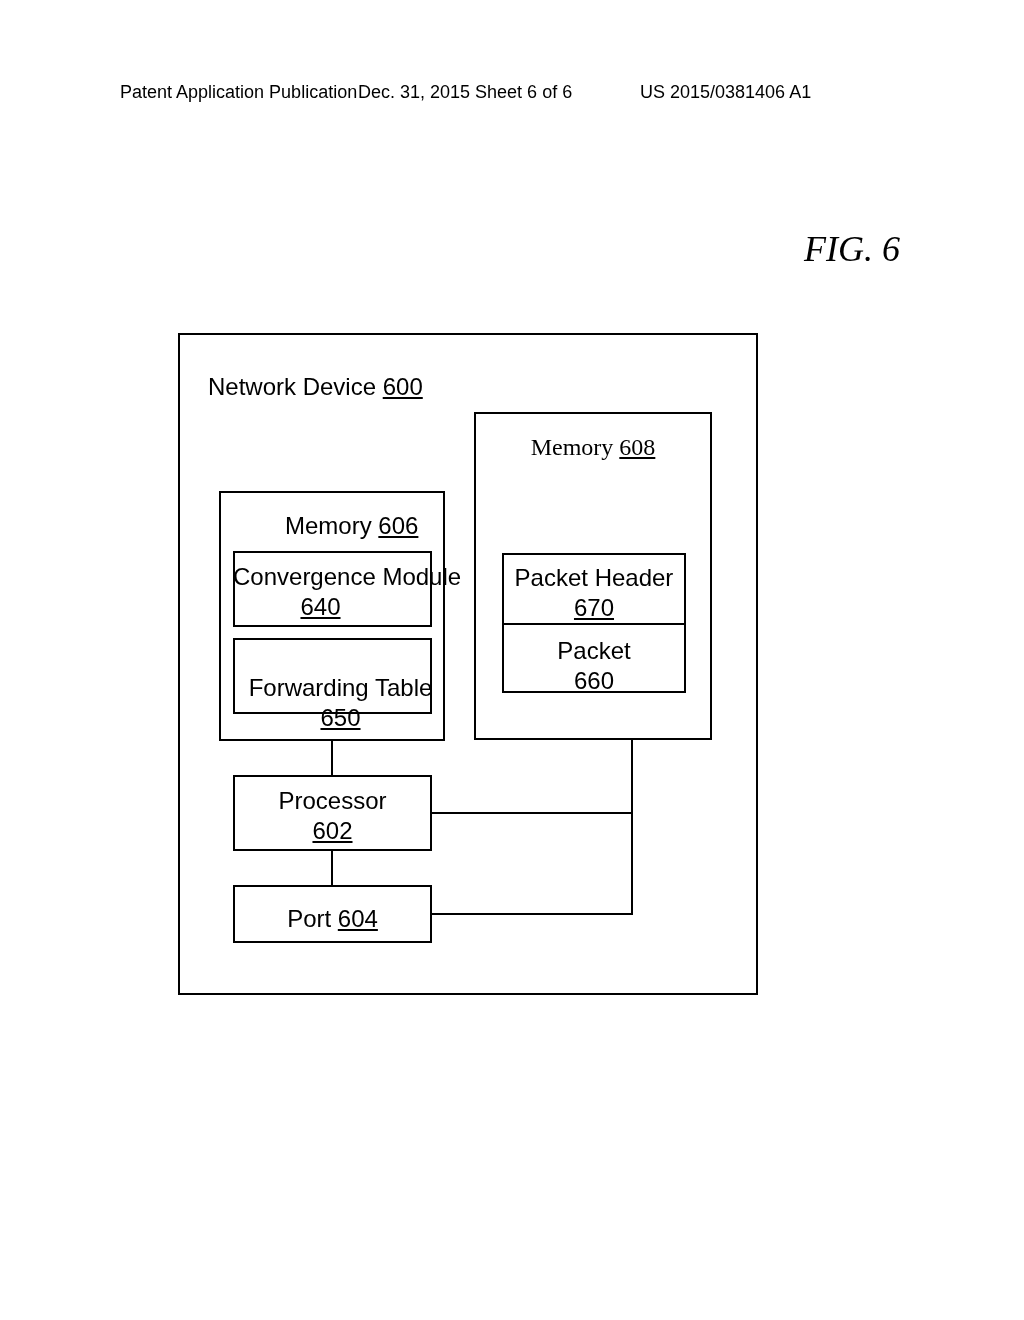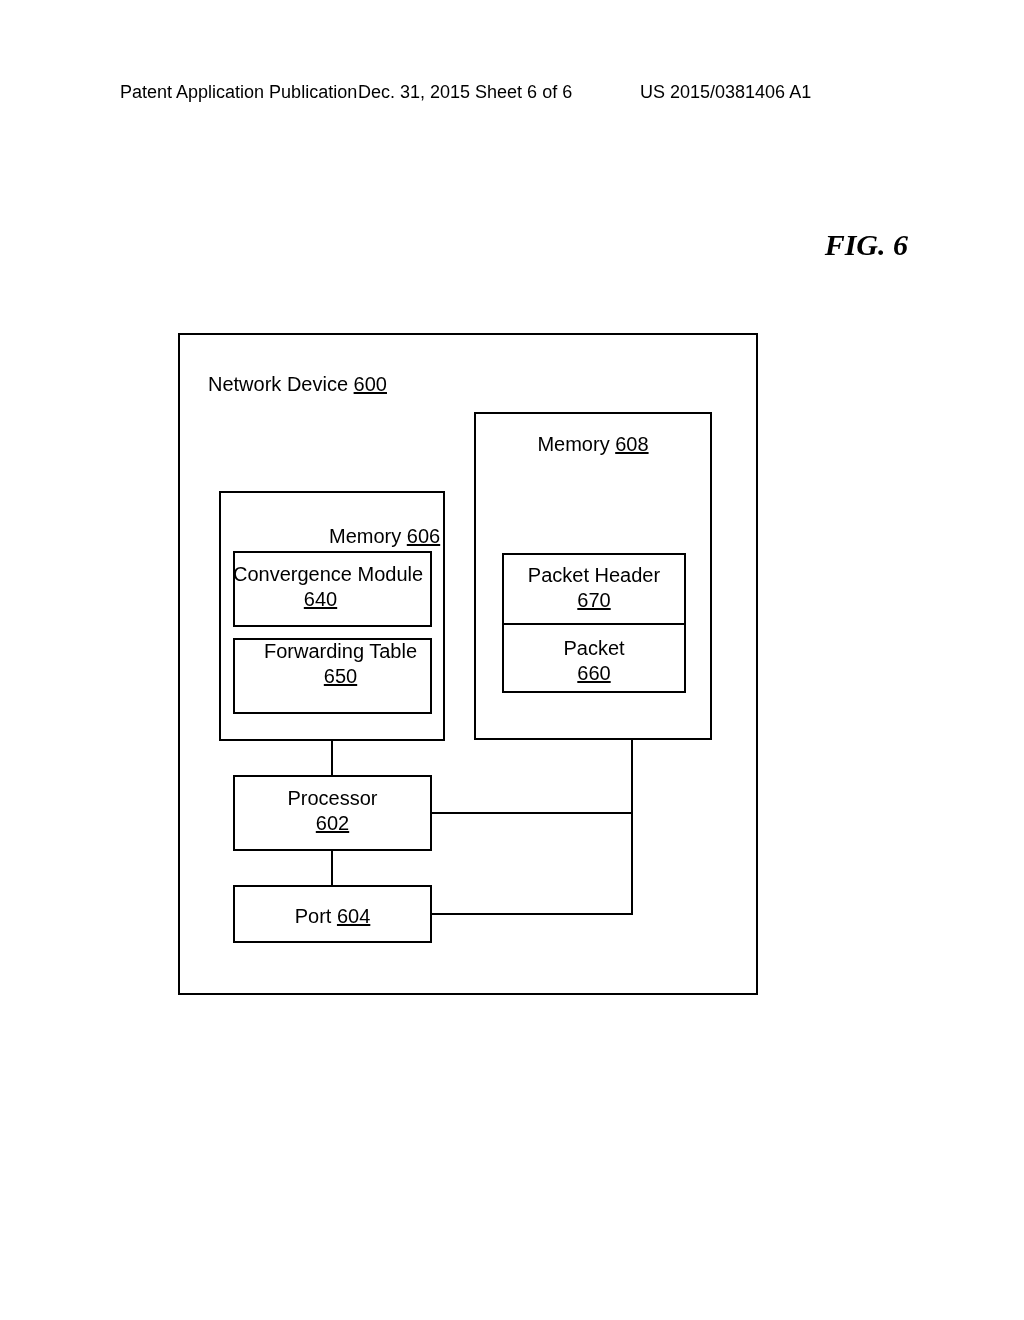--- a/index.html
+++ b/index.html
@@ -32,35 +32,35 @@
     position: absolute;
     left: 358px;
   }
   .hdr-right {
     position: absolute;
     left: 640px;
   }
   .fig-label {
     position: absolute;
     top: 228px;
-    right: 116px;
+    right: 124px;
     font-family: "Times New Roman", Times, serif;
     font-style: italic;
-    font-weight: bold;
-    font-size: 30px;
+    font-weight: normal;
+    font-size: 36px;
   }
   .box {
     position: absolute;
     border: 2px solid #000;
     background: #fff;
     box-sizing: border-box;
   }
   .label {
     position: absolute;
-    font-size: 20px;
+    font-size: 24px;
     text-align: center;
     line-height: 1.25;
     white-space: nowrap;
   }
   .ref {
     text-decoration: underline;
   }
   
   .vline, .hline {
     position: absolute;
@@ -80,33 +80,33 @@
 
   <div class="fig-label">FIG. 6</div>
 
   <div class="box" style="left:178px; top:333px; width:580px; height:662px;"></div>
   <div class="label" style="left:208px; top:372px;">
     <span>Network Device</span>
     <span class="ref">600</span>
   </div>
 
   <div class="box" style="left:219px; top:491px; width:226px; height:250px;"></div>
-  <div class="label" style="left:285px; top:524px;margin-left:44px;">
+  <div class="label" style="left:285px; top:511px;">
     <span>Memory</span>
     <span class="ref">606</span>
   </div>
 
   <div class="box" style="left:233px; top:551px; width:199px; height:76px;"></div>
   <div class="label" style="left:233px; top:562px; width:175px;">
     <span>Convergence Module</span><br>
     <span class="ref">640</span>
   </div>
 
   <div class="box" style="left:233px; top:638px; width:199px; height:76px;"></div>
-  <div class="label" style="left:233px; top:639px; width:215px;">
+  <div class="label" style="left:233px; top:673px; width:215px;">
     <span>Forwarding Table</span><br>
     <span class="ref">650</span>
   </div>
 
   <div class="vline" style="left:331px; top:741px; width:2px; height:34px;"></div>
 
   <div class="box" style="left:233px; top:775px; width:199px; height:76px;"></div>
   <div class="label" style="left:233px; top:786px; width:199px;">
     <span>Processor</span><br>
     <span class="ref">602</span>
@@ -114,21 +114,21 @@
 
   <div class="vline" style="left:331px; top:851px; width:2px; height:34px;"></div>
 
   <div class="box" style="left:233px; top:885px; width:199px; height:58px;"></div>
   <div class="label" style="left:233px; top:904px; width:199px;">
     <span>Port</span>
     <span class="ref">604</span>
   </div>
 
   <div class="box" style="left:474px; top:412px; width:238px; height:328px;"></div>
-  <div class="label" style="left:474px; top:432px; width:238px;">
+  <div class="label" style="left:474px; top:432px; width:238px;font-family:Liberation Serif, serif;">
     <span>Memory</span>
     <span class="ref">608</span>
   </div>
 
   <div class="box" style="left:502px; top:553px; width:184px; height:140px;"></div>
 
   <div class="box" style="left:502px; top:553px; width:184px; height:72px;"></div>
   <div class="label" style="left:502px; top:563px; width:184px;">
     <span>Packet Header</span><br>
     <span class="ref">670</span>

